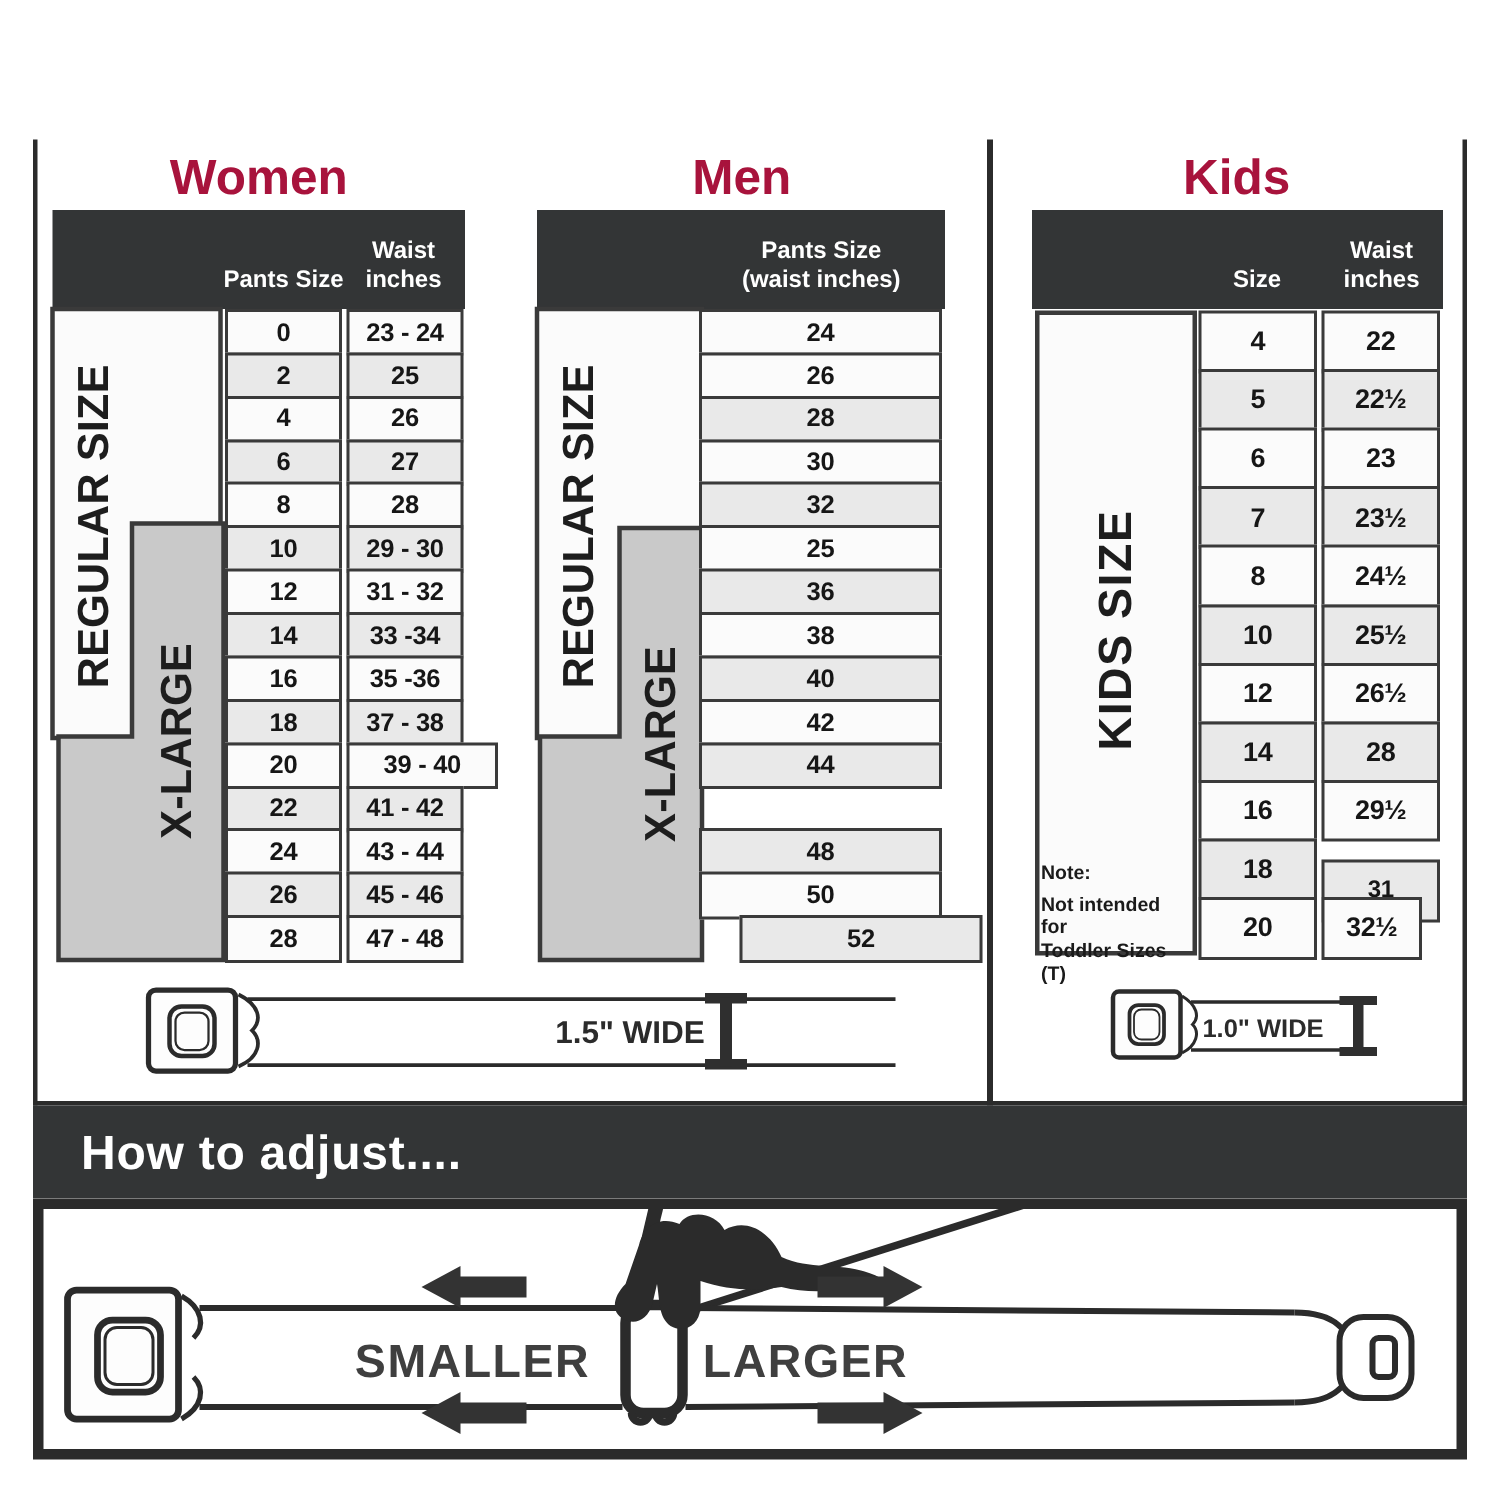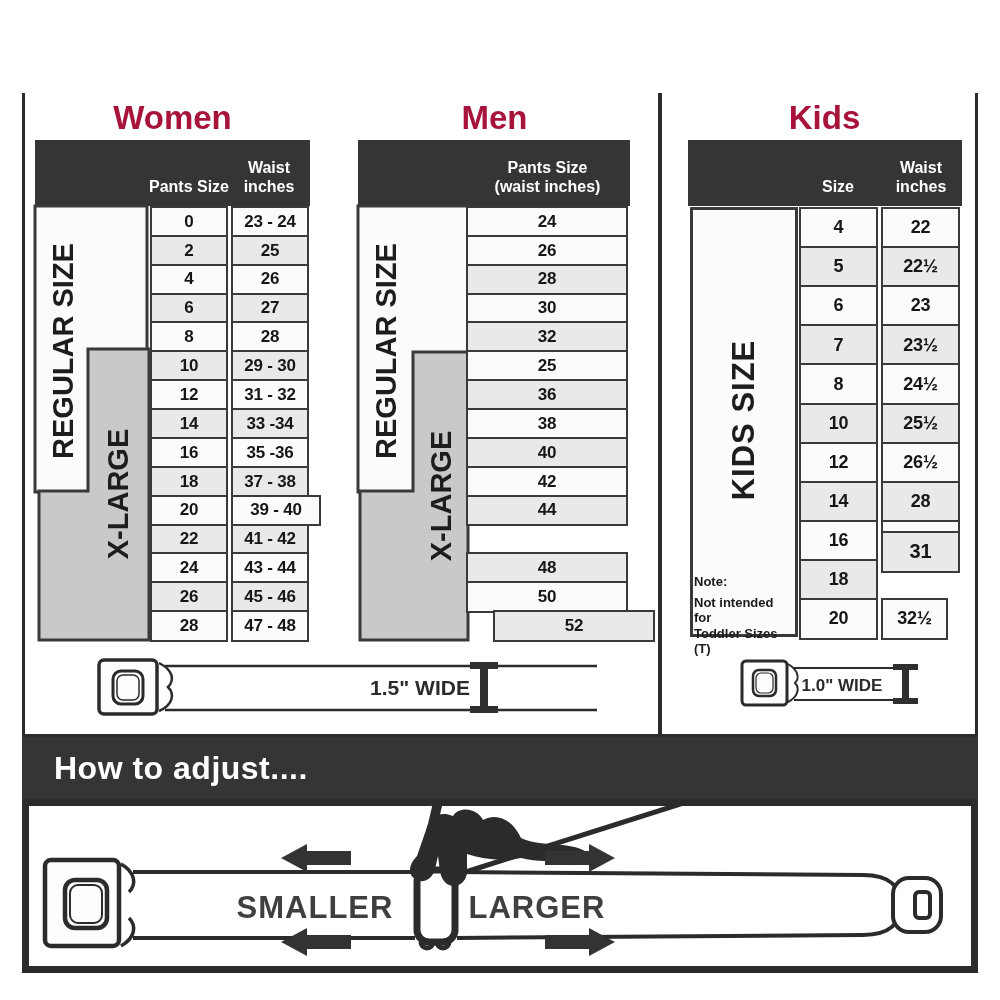--- a/index.html
+++ b/index.html
@@ -100,21 +100,21 @@
       <div class="cell shaded" style="left: 231px; top: 350.35px; width: 78px; height: 31.37px; font-size: 17px;">29 - 30</div>
       <div class="cell" style="left: 150px; top: 379.22px; width: 78px; height: 31.37px; font-size: 17px;">12</div>
       <div class="cell" style="left: 231px; top: 379.22px; width: 78px; height: 31.37px; font-size: 17px;">31 - 32</div>
       <div class="cell shaded" style="left: 150px; top: 408.09px; width: 78px; height: 31.37px; font-size: 17px;">14</div>
       <div class="cell shaded" style="left: 231px; top: 408.09px; width: 78px; height: 31.37px; font-size: 17px;">33 -34</div>
       <div class="cell" style="left: 150px; top: 436.96px; width: 78px; height: 31.37px; font-size: 17px;">16</div>
       <div class="cell" style="left: 231px; top: 436.96px; width: 78px; height: 31.37px; font-size: 17px;">35 -36</div>
       <div class="cell shaded" style="left: 150px; top: 465.83px; width: 78px; height: 31.37px; font-size: 17px;">18</div>
       <div class="cell shaded" style="left: 231px; top: 465.83px; width: 78px; height: 31.37px; font-size: 17px;">37 - 38</div>
       <div class="cell" style="left: 150px; top: 494.7px; width: 78px; height: 31.37px; font-size: 17px;">20</div>
-      <div class="cell" style="left: 231px; top: 494.7px; width: 90px; height: 31.37px; font-size: 17px;">39 - 40</div>
+      <div class="cell" style="left: 231px; top: 494.7px; width: 101px; height: 31.37px; font-size: 17px;">39 - 40</div>
       <div class="cell shaded" style="left: 150px; top: 523.57px; width: 78px; height: 31.37px; font-size: 17px;">22</div>
       <div class="cell shaded" style="left: 231px; top: 523.57px; width: 78px; height: 31.37px; font-size: 17px;">41 - 42</div>
       <div class="cell" style="left: 150px; top: 552.44px; width: 78px; height: 31.37px; font-size: 17px;">24</div>
       <div class="cell" style="left: 231px; top: 552.44px; width: 78px; height: 31.37px; font-size: 17px;">43 - 44</div>
       <div class="cell shaded" style="left: 150px; top: 581.31px; width: 78px; height: 31.37px; font-size: 17px;">26</div>
       <div class="cell shaded" style="left: 231px; top: 581.31px; width: 78px; height: 31.37px; font-size: 17px;">45 - 46</div>
       <div class="cell" style="left: 150px; top: 610.18px; width: 78px; height: 31.37px; font-size: 17px;">28</div>
       <div class="cell" style="left: 231px; top: 610.18px; width: 78px; height: 31.37px; font-size: 17px;">47 - 48</div>
       <div class="cell" style="left: 466px; top: 206px; width: 162px; height: 31.37px; font-size: 17px;">24</div>
       <div class="cell" style="left: 466px; top: 234.87px; width: 162px; height: 31.37px; font-size: 17px;">26</div>
@@ -143,21 +143,21 @@
       <div class="cell" style="left: 881px; top: 363.4px; width: 79px; height: 41.6px; font-size: 18px; text-align: center;">24½</div>
       <div class="cell shaded" style="left: 799px; top: 402.5px; width: 79px; height: 41.6px; font-size: 18px;">10</div>
       <div class="cell shaded" style="left: 881px; top: 402.5px; width: 79px; height: 41.6px; font-size: 18px;">25½</div>
       <div class="cell" style="left: 799px; top: 441.6px; width: 79px; height: 41.6px; font-size: 18px;">12</div>
       <div class="cell" style="left: 881px; top: 441.6px; width: 79px; height: 41.6px; font-size: 18px;">26½</div>
       <div class="cell shaded" style="left: 799px; top: 480.7px; width: 79px; height: 41.6px; font-size: 18px;">14</div>
       <div class="cell shaded" style="left: 881px; top: 480.7px; width: 79px; height: 41.6px; font-size: 18px;">28</div>
       <div class="cell" style="left: 799px; top: 519.8px; width: 79px; height: 41.6px; font-size: 18px;">16</div>
       <div class="cell" style="left: 881px; top: 519.8px; width: 79px; height: 41.6px; font-size: 18px;">29½</div>
       <div class="cell shaded" style="left: 799px; top: 558.9px; width: 79px; height: 41.6px; font-size: 18px;">18</div>
-      <div class="cell shaded" style="left: 881px; top: 531px; width: 79px; height: 41.6px; font-size: 20px;">31</div>
+      <div class="cell shaded" style="left: 881px; top: 573px; width: 79px; height: 41.6px; font-size: 16px;">31</div>
       <div class="cell" style="left: 799px; top: 598px; width: 79px; height: 41.6px; font-size: 18px;">20</div>
       <div class="cell" style="left: 881px; top: 598px; width: 67px; height: 41.6px; font-size: 18px;">32½</div>
     </div>
 
   <svg class="abs" style="left:85px;top:650px;" width="520" height="75" viewBox="0 0 520 75">
     <g stroke="#2b2b2b" fill="#fdfdfd">
       <rect x="14" y="10" width="58" height="54" rx="5" stroke-width="3.5"></rect>
       <rect x="28" y="21" width="30" height="33" rx="8" stroke-width="3"></rect>
       <rect x="32" y="25" width="22" height="25" rx="6" stroke-width="1.5"></rect>
       <path d="M74,13 C88,20 90,30 83,37 C90,44 88,55 74,61" fill="none" stroke-width="2.5"></path>

